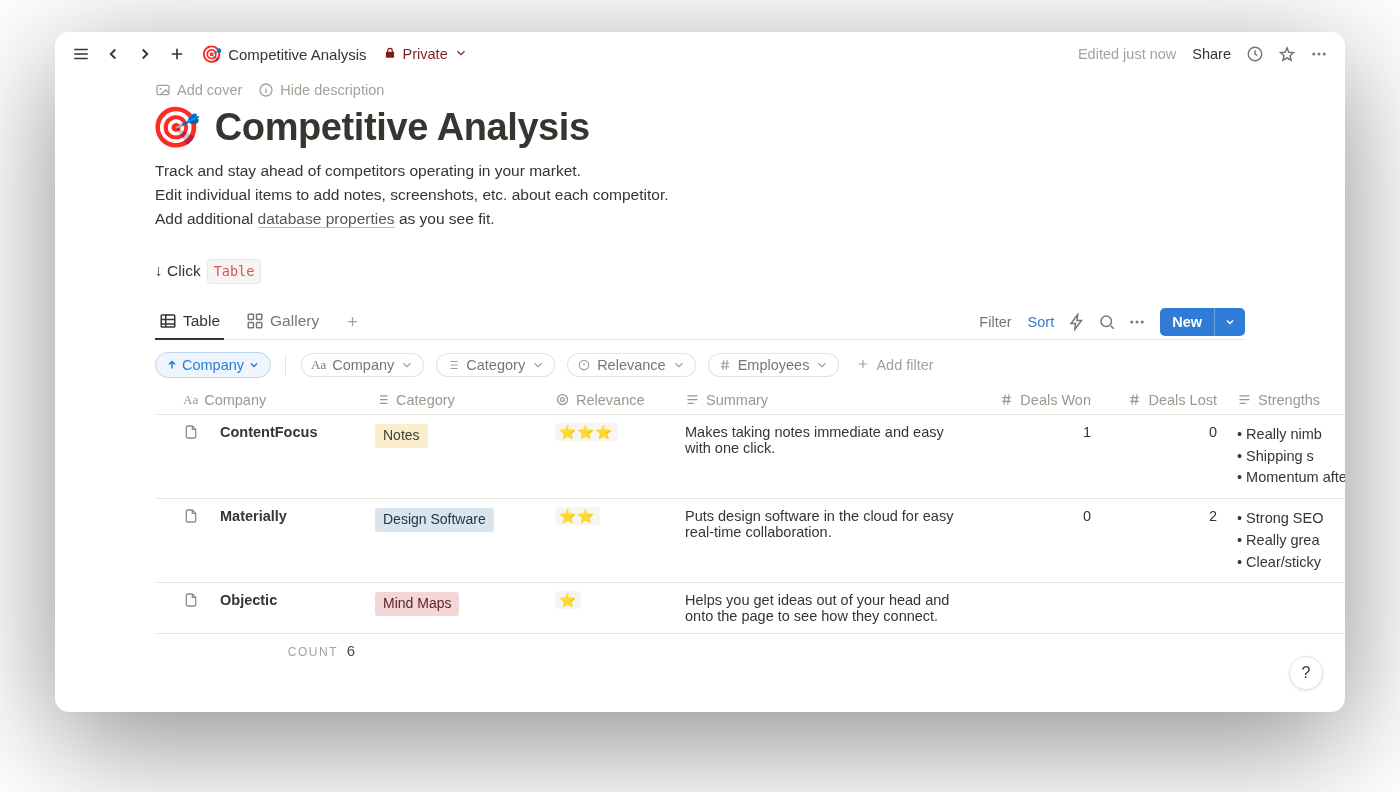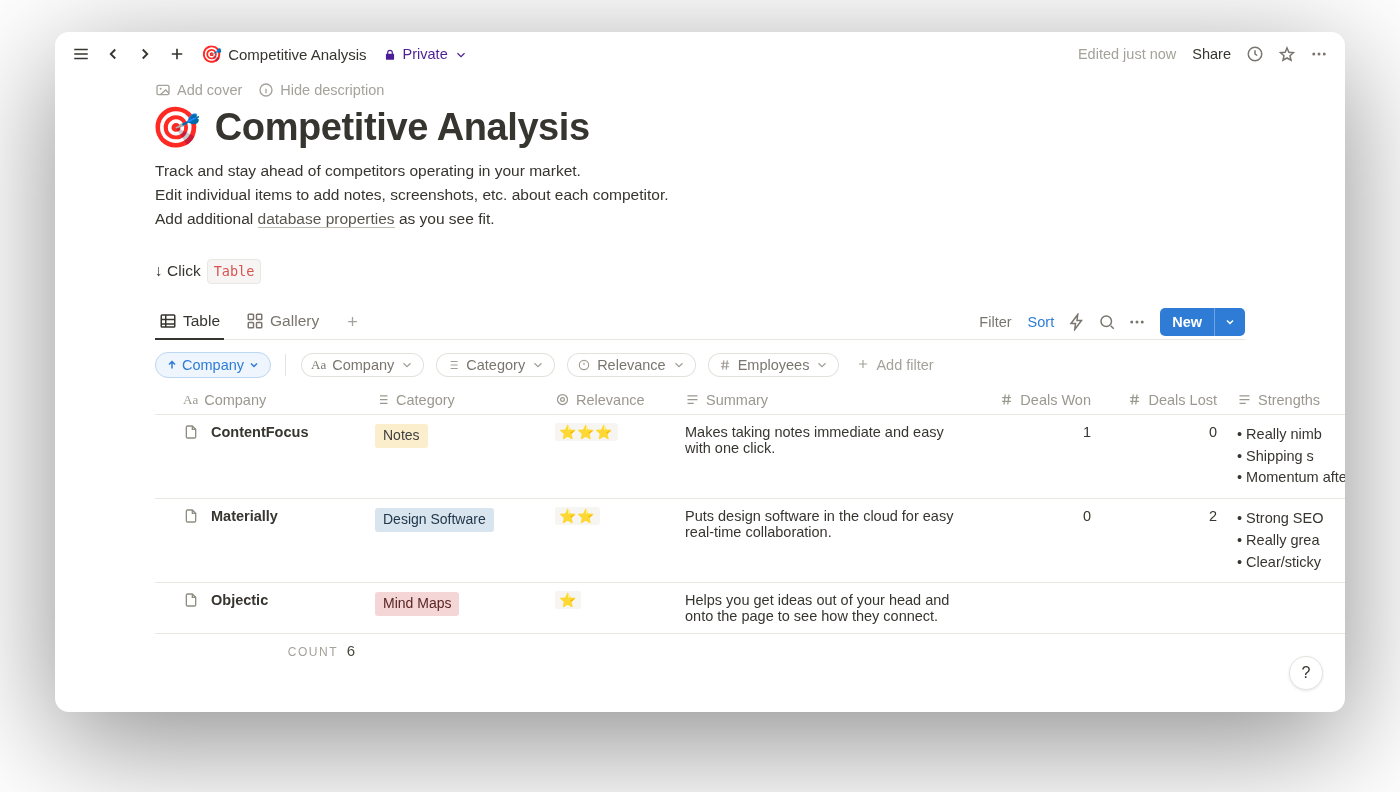--- a/index.html
+++ b/index.html
@@ -50,22 +50,22 @@
     color: #37352f;
   }
   .icon-btn svg { width: 18px; height: 18px; }
   .breadcrumb {
     display: flex; align-items: center; gap: 6px;
     font-size: 15px; font-weight: 500;
     margin-left: 4px;
   }
   .emoji { font-size: 17px; }
   .priv-label {
-    display: flex; align-items: flex-end; gap: 6px;
-    color: #4c1d95; font-size: 14.5px; margin-left: 8px;
+    display: flex; align-items: flex-start; gap: 6px;
+    color: #7f1d1d; font-size: 14.5px; margin-left: 8px;
   }
   .priv-label svg { width: 14px; height: 14px; }
   .topbar .spacer { flex: 1; }
   .top-action {
     color: #a5a29a; font-size: 14.5px;
     padding: 0 4px;
     display: flex; align-items: center; gap: 6px;
   }
   .top-action.share-btn { color: #37352f; font-weight: 500; }
   .top-icon { color: #7a766f; }
@@ -192,21 +192,21 @@
   .tbl th svg { width:15px; height:15px; }
   .col-company { width: 210px; padding-left: 28px !important; }
   .col-category { width: 180px; }
   .col-relevance { width: 130px; }
   .col-summary { width: 300px; }
   .col-won { width: 126px; }
   .col-lost { width: 126px; }
   .col-strengths { width: auto; overflow:hidden; white-space:nowrap; }
   .num { text-align: right !important; }
 
-  .company-cell { display:flex; align-items:center; gap:12px; font-weight:600; color:#37352f;}
+  .company-cell { display:flex; align-items:center; gap:21px; font-weight:600; color:#37352f;}
   .company-cell svg { width:16px; height:16px; color:#8f8c82;}
   .tag {
     display: inline-block;
     padding: 2px 8px;
     border-radius: 3px;
     font-size: 14px;
     line-height: 1.4;
   }
   .tag.notes { background: #fbeecc; color:#404040;}
   .tag.design { background: #d8e5ef; color:#22384a;}

